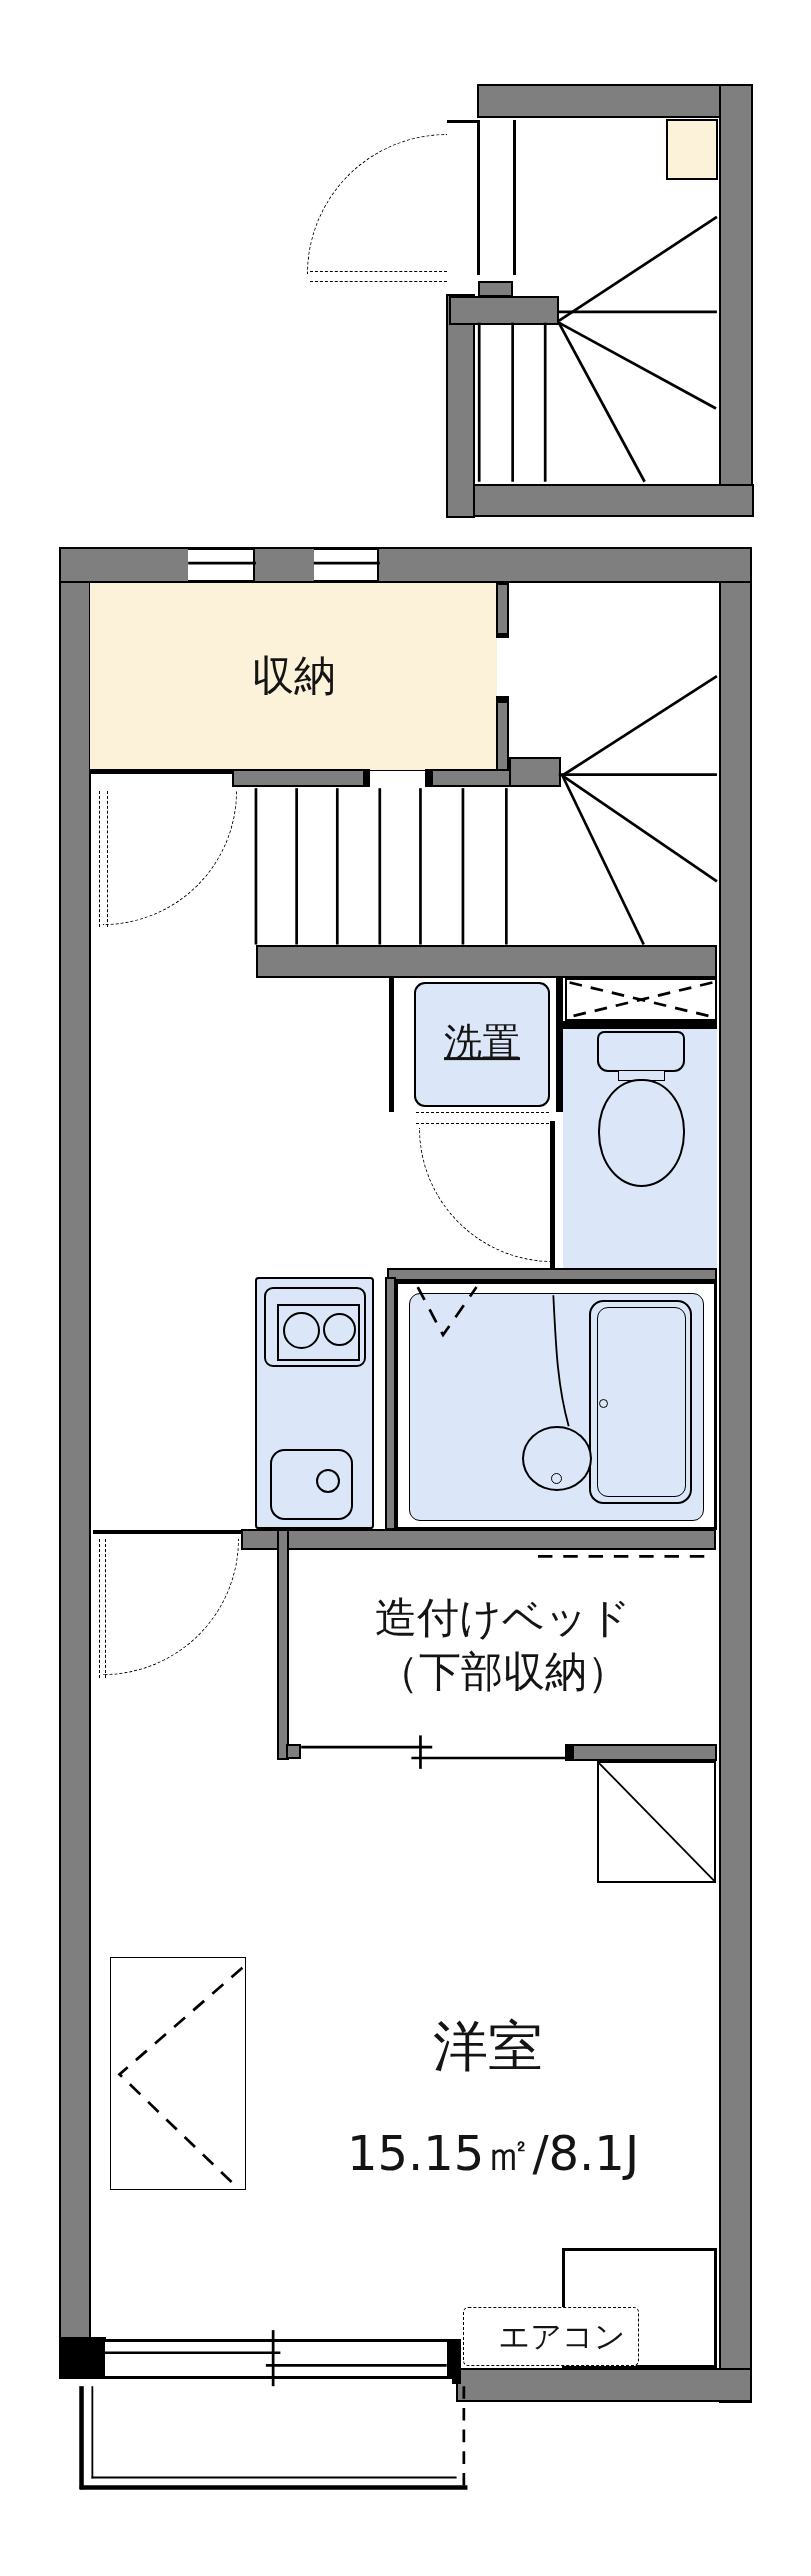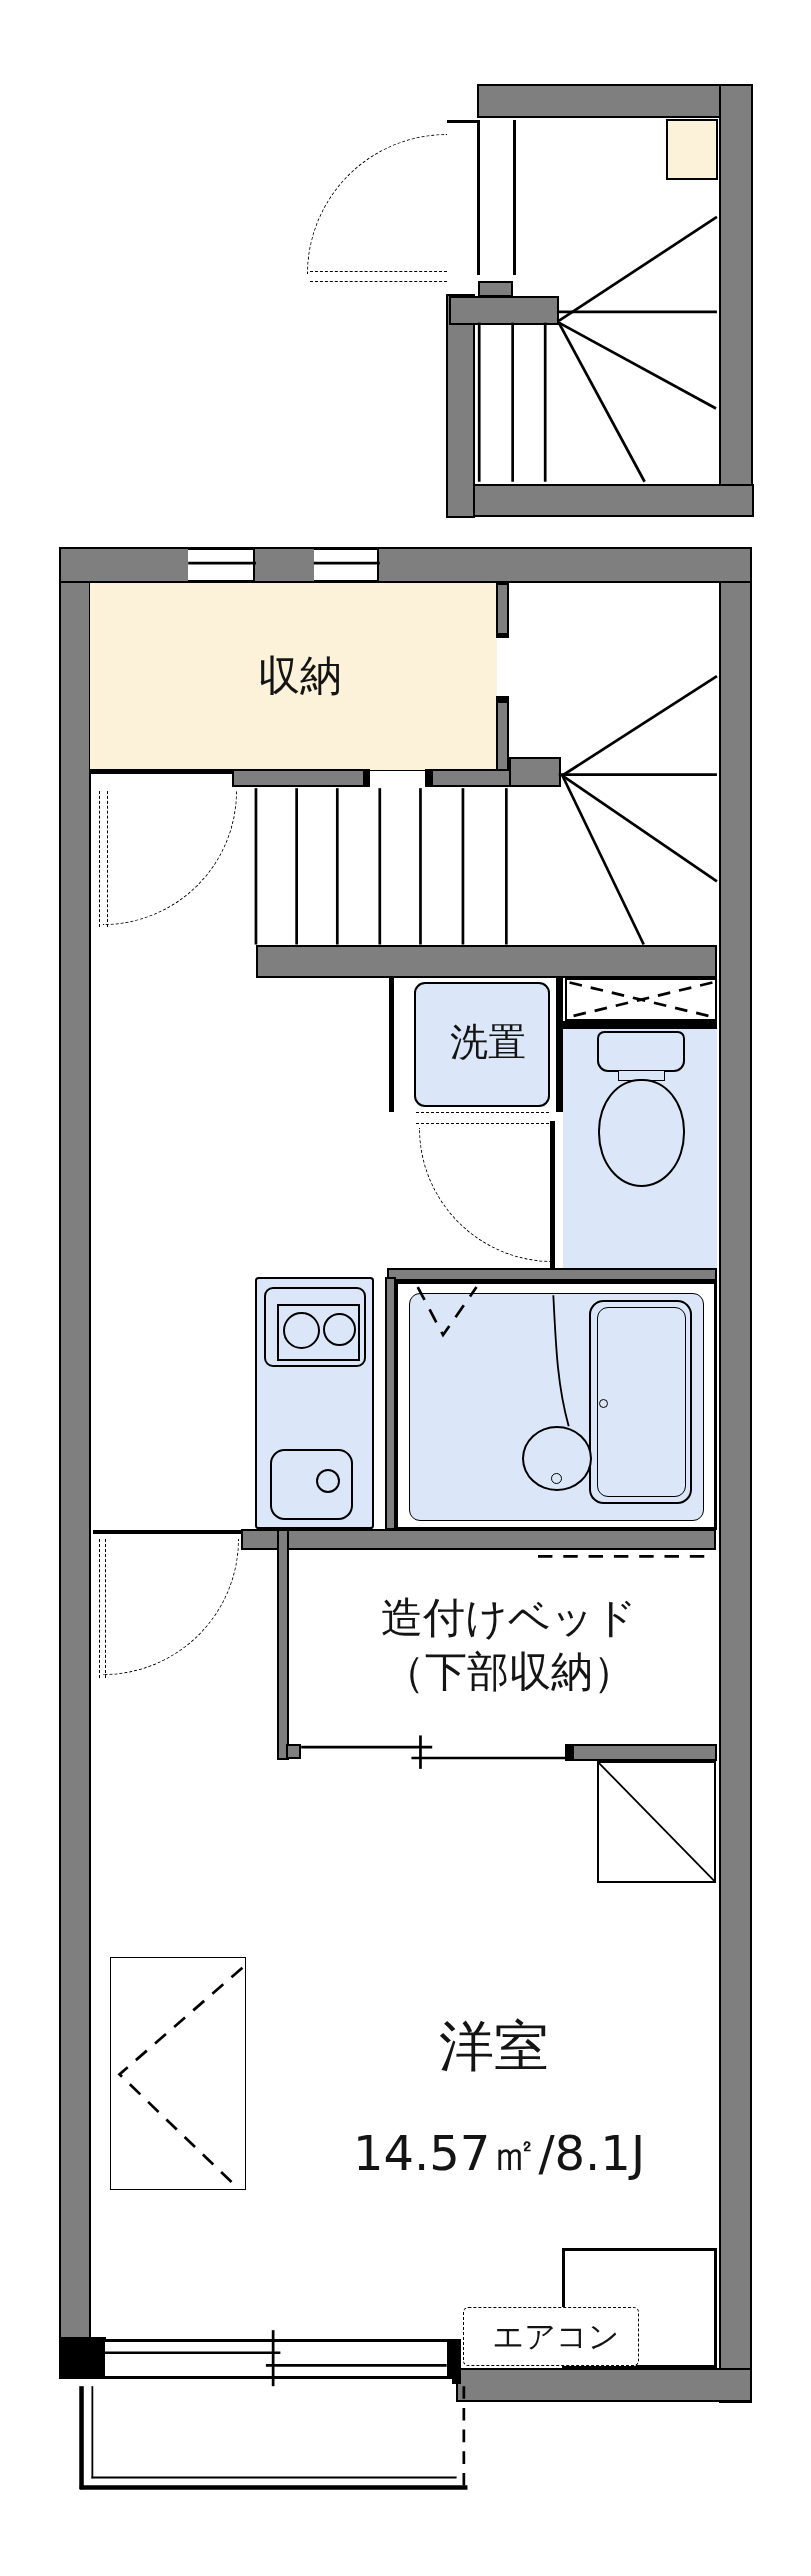--- a/index.html
+++ b/index.html
@@ -2,21 +2,21 @@
 <html style="font-size:14.5px"><head>
 <meta charset="utf-8">
 <style>
   html,body{margin:0;padding:0;background:#fff;}
   .plan{position:relative;width:812px;height:2576px;background:#ffffff;overflow:hidden;
         font-family:"DejaVu Sans",sans-serif;}
   .w{position:absolute;background:#7f7f7f;border:2.7px solid #000;box-sizing:border-box;}
   .b{position:absolute;background:#000;}
   .room{position:absolute;box-sizing:border-box;}
   .lbl{position:absolute;color:#141414;text-align:center;transform:translate(-50%,-50%);
-       white-space:nowrap;line-height:1.1;margin-left:6px;}
+       white-space:nowrap;line-height:1.1;}
   .fix{position:absolute;box-sizing:border-box;border:2.7px solid #000;}
   .arc{position:absolute;box-sizing:border-box;}
   .leafv{position:absolute;box-sizing:border-box;border-left:1.8px dashed #000;border-right:1.8px dashed #000;}
   .leafh{position:absolute;box-sizing:border-box;border-top:1.8px dashed #000;border-bottom:1.8px dashed #000;}
   svg{position:absolute;left:0;top:0;pointer-events:none;}
 </style>
 </head>
 <body>
 
 <div class="plan">
@@ -67,21 +67,21 @@
   <div class="w" style="left:509px;top:757px;width:52px;height:30px;"></div>
 
   <div class="leafv" style="left:99px;top:791px;width:9px;height:136px;"></div>
   <div class="arc" style="left:103px;top:791px;width:134px;height:134px;border-right:1.8px dashed #000;border-bottom:1.8px dashed #000;border-bottom-right-radius:134px;"></div>
 
   <div class="w" style="left:256px;top:945px;width:461px;height:33px;"></div>
 
   <div class="b" style="left:389px;top:978px;width:5.4px;height:134px;"></div>
   <div class="b" style="left:556px;top:978px;width:7.2px;height:134px;"></div>
   <div class="room" style="left:414px;top:982px;width:136px;height:125px;background:#dbe7f8;border:2.7px solid #000;border-radius:11px;"></div>
-  <div class="lbl" style="left:482px;top:1043px;font-size:38px;">洗置</div>
+  <div class="lbl" style="left:482px;top:1043px;font-size:38px;text-decoration:underline;">洗置</div>
   <div class="leafh" style="left:416px;top:1112px;width:133px;height:11.8px;"></div>
   <div class="arc" style="left:419px;top:1128px;width:134px;height:134px;border-left:1.8px dashed #000;border-bottom:1.8px dashed #000;border-bottom-left-radius:134px;"></div>
   <div class="b" style="left:550px;top:1121px;width:5.4px;height:150px;"></div>
 
   <div class="room" style="left:565px;top:978px;width:152px;height:43px;background:#fff;border:2.7px solid #000;"></div>
 
   <div class="b" style="left:563px;top:1021px;width:154px;height:8.1px;"></div>
   <div class="room" style="left:563px;top:1029px;width:154px;height:240px;background:#dbe7f8;"></div>
   <div class="fix" style="left:597px;top:1031px;width:88px;height:41px;background:#dbe7f8;border-radius:7.2px 7.2px 11px 11px;"></div>
   <div class="fix" style="left:618px;top:1070px;width:47px;height:11px;background:#dbe7f8;border-width:1.8px;"></div>
@@ -113,28 +113,28 @@
   <div class="lbl" style="left:503px;top:1618px;font-size:42px;">造付けベッド</div>
   <div class="b" style="left:565px;top:1744px;width:9px;height:17px;"></div>
   <div class="w" style="left:572px;top:1744px;width:145px;height:17px;"></div>
 
   <div class="leafv" style="left:99px;top:1539px;width:7.2px;height:139px;"></div>
   <div class="arc" style="left:103px;top:1539px;width:136px;height:136px;border-right:1.8px dashed #000;border-bottom:1.8px dashed #000;border-bottom-right-radius:136px;"></div>
 
   <div class="room" style="left:597px;top:1761px;width:119px;height:122px;border:2.7px solid #000;background:#fff;"></div>
 
   <div class="lbl" style="left:488px;top:2046px;font-size:55px;">洋室</div>
-  <div class="lbl" style="left:493px;top:2153px;font-size:48px;">14.57㎡/8.1J</div>
+  <div class="lbl" style="left:493px;top:2153px;font-size:48px;">15.15㎡/8.1J</div>
 
   <div class="room" style="left:110px;top:1957px;width:136px;height:233px;border:1.8px solid #000;background:#fff;"></div>
 
   <div class="room" style="left:562px;top:2248px;width:155px;height:120px;border:3.6px solid #000;background:#fff;"></div>
 
   <div class="room" style="left:463px;top:2307px;width:176px;height:59px;border:1.8px dashed #000;border-radius:5.4px;background:#fff;"></div>
-  <div class="lbl" style="left:550px;top:2336px;font-size:31px;text-align:right;">エアコン</div>
+  <div class="lbl" style="left:562px;top:2336px;font-size:31px;text-align:right;">エアコン</div>
 
   <svg width="812" height="2576" viewBox="0 0 898 2850">
 
     <g stroke="#000" stroke-width="3" fill="none">
       <line x1="530" y1="357" x2="530" y2="533"></line>
       <line x1="567" y1="357" x2="567" y2="533"></line>
       <line x1="603" y1="357" x2="603" y2="533"></line>
       <line x1="618" y1="355" x2="793" y2="240"></line>
       <line x1="616" y1="345" x2="793" y2="345"></line>
       <line x1="618" y1="357" x2="792" y2="452"></line>

